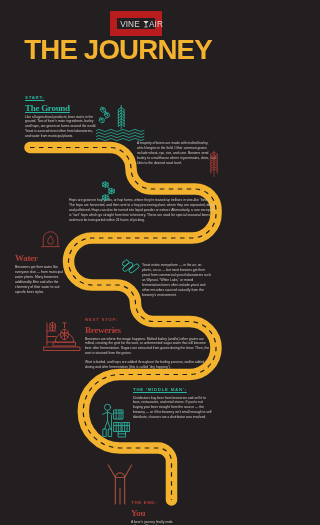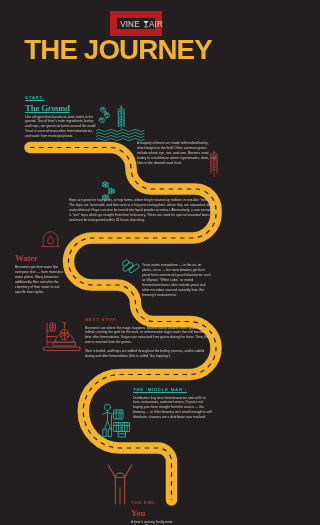--- a/index.html
+++ b/index.html
@@ -138,20 +138,21 @@
     <g transform="rotate(-38 9 9)">
       <rect x="1.4" y="4.0" width="11.5" height="4.3" rx="2.15"></rect>
       <rect x="5.4" y="9.0" width="11.5" height="4.3" rx="2.15"></rect>
       <rect x="4.3" y="-0.5" width="7.0" height="4.3" rx="2.15"></rect>
     </g>
   </g>
 </svg>
 
 <div class="sec" style="left:85px;top:317px;width:128px;">
   <div class="kicker red">NEXT STOP:</div>
+  <div class="head red">Breweries</div>
   <div class="body">
     <p>Breweries are where the magic happens. Malted barley (and/or) other grains are milled, creating the grist for the wort, or unfermented sugar water that will become beer after fermentation. Sugars are extracted from grains during the brew. Then, the wort is strained from the grains.</p>
     <p>Wort is boiled, and hops are added throughout the boiling process, and/or added during and after fermentation (this is called “dry hopping”).</p>
   </div>
 </div>
 <svg class="ill" style="left:42px;top:321px;" width="40" height="32" viewBox="0 0 40 32">
   <g stroke="#a63f38" fill="none" stroke-width="1.0" stroke-linecap="round" stroke-linejoin="round">
     <path d="M5,2 V24"></path>
     <path d="M5,10 H14 M5,15.5 H14 M5,21 H14"></path>
     <g>

